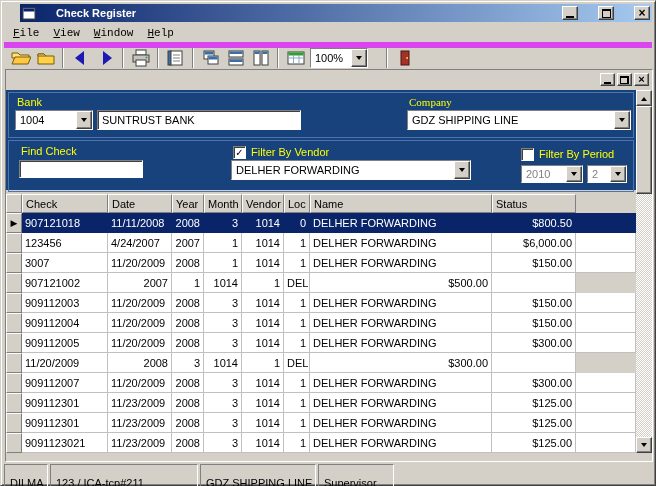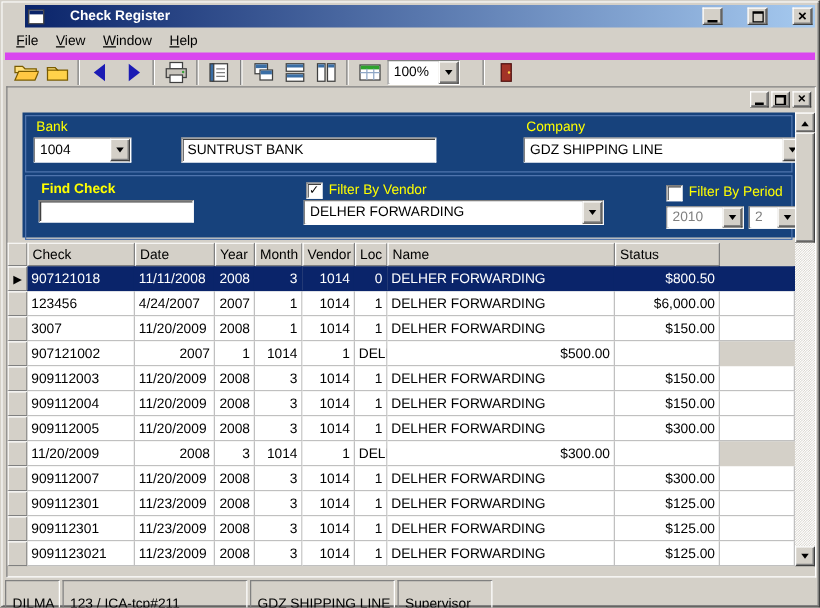--- a/index.html
+++ b/index.html
@@ -11,21 +11,21 @@
   .titlebar{position:absolute;left:3px;top:3px;right:3px;height:18px;display:flex;align-items:center;gap:20px;padding:0 2px;
     background:linear-gradient(90deg,var(--titlebar_start,#0a246a),var(--titlebar_end,#a6caf0));margin-left:16px;}
   .title-text{color:#fff;font-weight:bold;flex:1;white-space:nowrap;overflow:hidden;}
   .cap-btn{width:16px;height:14px;background:#d4d0c8;border:1px solid;border-color:#fff #404040 #404040 #fff;
     box-shadow:inset -1px -1px 0 #808080;display:flex;align-items:center;justify-content:center;padding:0;}
   .glyph-min{width:8px;height:2px;background:#000;margin-top:7px;}
   .glyph-max{width:9px;height:9px;border:1px solid #000;border-top-width:2px;}
   .glyph-close{font-size:12px;font-weight:bold;line-height:10px;color:#000;}
   
   .menubar{position:absolute;left:3px;top:22px;right:3px;height:19px;display:flex;align-items:center;padding-left:2px;}
-  .menu-item{display:inline-block;padding:2px 7px;color:#000;}
+  .menu-item{display:inline-block;padding:2px 7px;color:#000;font-family:Liberation Mono, monospace;}
   .menu-item::first-letter{text-decoration:underline;}
   
   .toolbar{position:absolute;left:3px;top:41px;right:3px;height:26px;display:flex;align-items:center;padding-left:4px;border-top:6px solid #d946ef;}
   .tbtn{width:25px;height:24px;display:flex;align-items:center;justify-content:center;background:transparent;border:none;}
   .tsep{width:2px;height:20px;margin:0 4px;border-left:1px solid #808080;border-right:1px solid #fff;}
   
   .combo{display:flex;align-items:stretch;background:#fff;border:1px solid;border-color:#808080 #fff #fff #808080;box-shadow:inset 1px 1px 0 #404040;}
   .combo-val{flex:1;display:flex;align-items:center;padding:1px 4px;background:#fff;color:#000;white-space:nowrap;overflow:hidden;}
   .combo-dd{width:16px;background:#d4d0c8;border:1px solid;border-color:#fff #404040 #404040 #fff;box-shadow:inset -1px -1px 0 #808080;display:flex;align-items:center;justify-content:center;}
   .dd-arrow{width:0;height:0;border-left:3px solid transparent;border-right:3px solid transparent;border-top:4px solid #000;}
@@ -34,21 +34,21 @@
   
   .client{position:absolute;left:4px;top:68px;width:648px;height:393px;border:1px solid;border-color:#808080 #fff #fff #808080;background:#d4d0c8;}
   .child-strip{position:absolute;left:0;top:0;right:0;height:20px;display:flex;justify-content:flex-end;align-items:flex-start;padding:3px 3px 0 0;gap:2px;}
   .cbtn{width:15px;height:13px;background:#d4d0c8;border:1px solid;border-color:#fff #404040 #404040 #fff;box-shadow:inset -1px -1px 0 #808080;display:flex;align-items:center;justify-content:center;padding:0;}
   .cbtn .glyph-min{width:7px;height:2px;margin-top:6px;}
   .cbtn .glyph-close{font-size:11px;line-height:9px;}
   .glyph-restore{position:relative;width:9px;height:8px;}
   .glyph-restore::before{content:"";position:absolute;right:0;top:0;width:6px;height:5px;border:1px solid #000;border-top-width:2px;}
   .glyph-restore::after{content:"";position:absolute;left:0;bottom:0;width:6px;height:5px;border:1px solid #000;border-top-width:2px;background:#d4d0c8;}
   
-  .filter-panel{position:absolute;left:12px;top:20px;right:16px;height:100px;background:var(--panel,#17427c);}
+  .filter-panel{position:absolute;left:0;top:20px;right:16px;height:100px;background:var(--panel,#17427c);}
   .group{position:absolute;border:1px solid #4f74ad;}
   .g1{left:2px;top:2px;right:2px;height:46px;}
   .g2{left:2px;top:50px;right:2px;height:52px;}
   .flabel{position:absolute;color:var(--label,#ffff00);white-space:nowrap;}
   .abs{position:absolute;}
   .checkbox{position:absolute;width:13px;height:13px;background:#fff;border:1px solid;border-color:#808080 #fff #fff #808080;box-shadow:inset 1px 1px 0 #404040;display:flex;align-items:center;justify-content:center;font-size:10px;font-weight:bold;color:#000;line-height:1;}
   
   .grid{position:absolute;left:0;top:124px;right:16px;height:259px;overflow:hidden;}
   .grid-header,.grid-row{display:grid;grid-template-columns:16px 86px 64px 32px 38px 42px 26px 182px 84px minmax(0,1fr);}
   .hcell{height:19px;background:#d4d0c8;border:1px solid;border-color:#fff #808080 #808080 #fff;display:flex;align-items:center;padding:0 3px;overflow:hidden;white-space:nowrap;color:#000;}
@@ -232,34 +232,34 @@
 
     <div class="filter-panel">
       <div class="group g1">
         <span class="flabel" style="left:8px;top:3px;">Bank</span>
         <div class="combo abs" style="left:6px;top:17px;width:78px;height:20px;">
           <span class="combo-val">1004</span>
           <span class="combo-dd">
               <i class="dd-arrow"></i>
             </span>
         </div>
-        <div class="field abs" style="left:88px;top:17px;width:204px;height:20px;display:flex;align-items:center;margin-left:36px;">
+        <div class="field abs" style="left:88px;top:17px;width:204px;height:20px;display:flex;align-items:center;">
           <span>SUNTRUST BANK</span>
         </div>
-        <span class="flabel" style="left:400px;top:3px;">Company</span>
+        <span class="flabel" style="left:400px;top:3px;font-family:Liberation Serif, serif;">Company</span>
         <div class="combo abs" style="left:398px;top:17px;width:224px;height:20px;">
           <span class="combo-val">GDZ SHIPPING LINE</span>
           <span class="combo-dd">
               <i class="dd-arrow"></i>
             </span>
         </div>
       </div>
 
       <div class="group g2">
-        <span class="flabel" style="left:12px;top:4px;font-weight:bold;">Find Check</span>
+        <span class="flabel" style="left:12px;top:4px;">Find Check</span>
         <input class="field abs" style="left: 10px; top: 19px; width: 124px; height: 18px;" value="">
         <span class="checkbox" style="left:224px;top:5px;">
             <span>✓</span>
           </span>
         <span class="flabel" style="left:242px;top:5px;">Filter By Vendor</span>
         <div class="combo abs" style="left:222px;top:19px;width:240px;height:20px;">
           <span class="combo-val">DELHER FORWARDING</span>
           <span class="combo-dd">
               <i class="dd-arrow"></i>
             </span>

